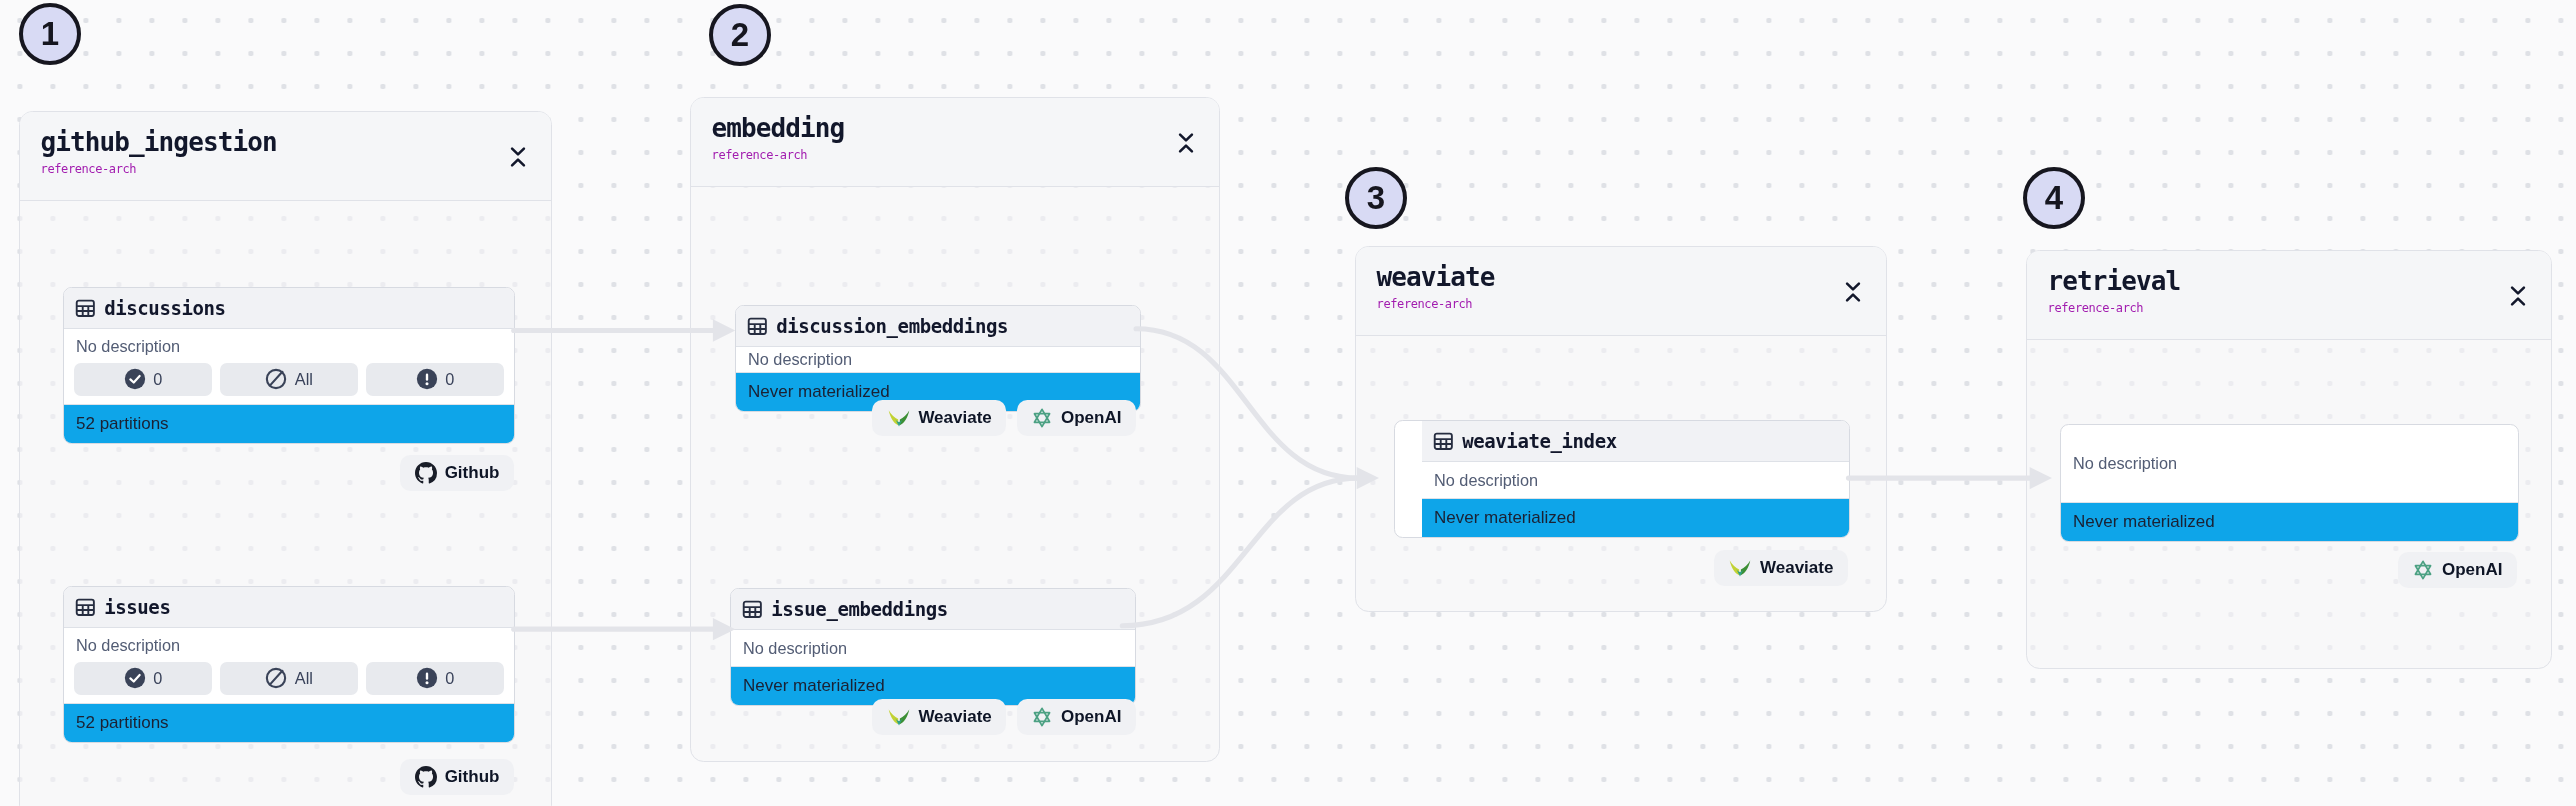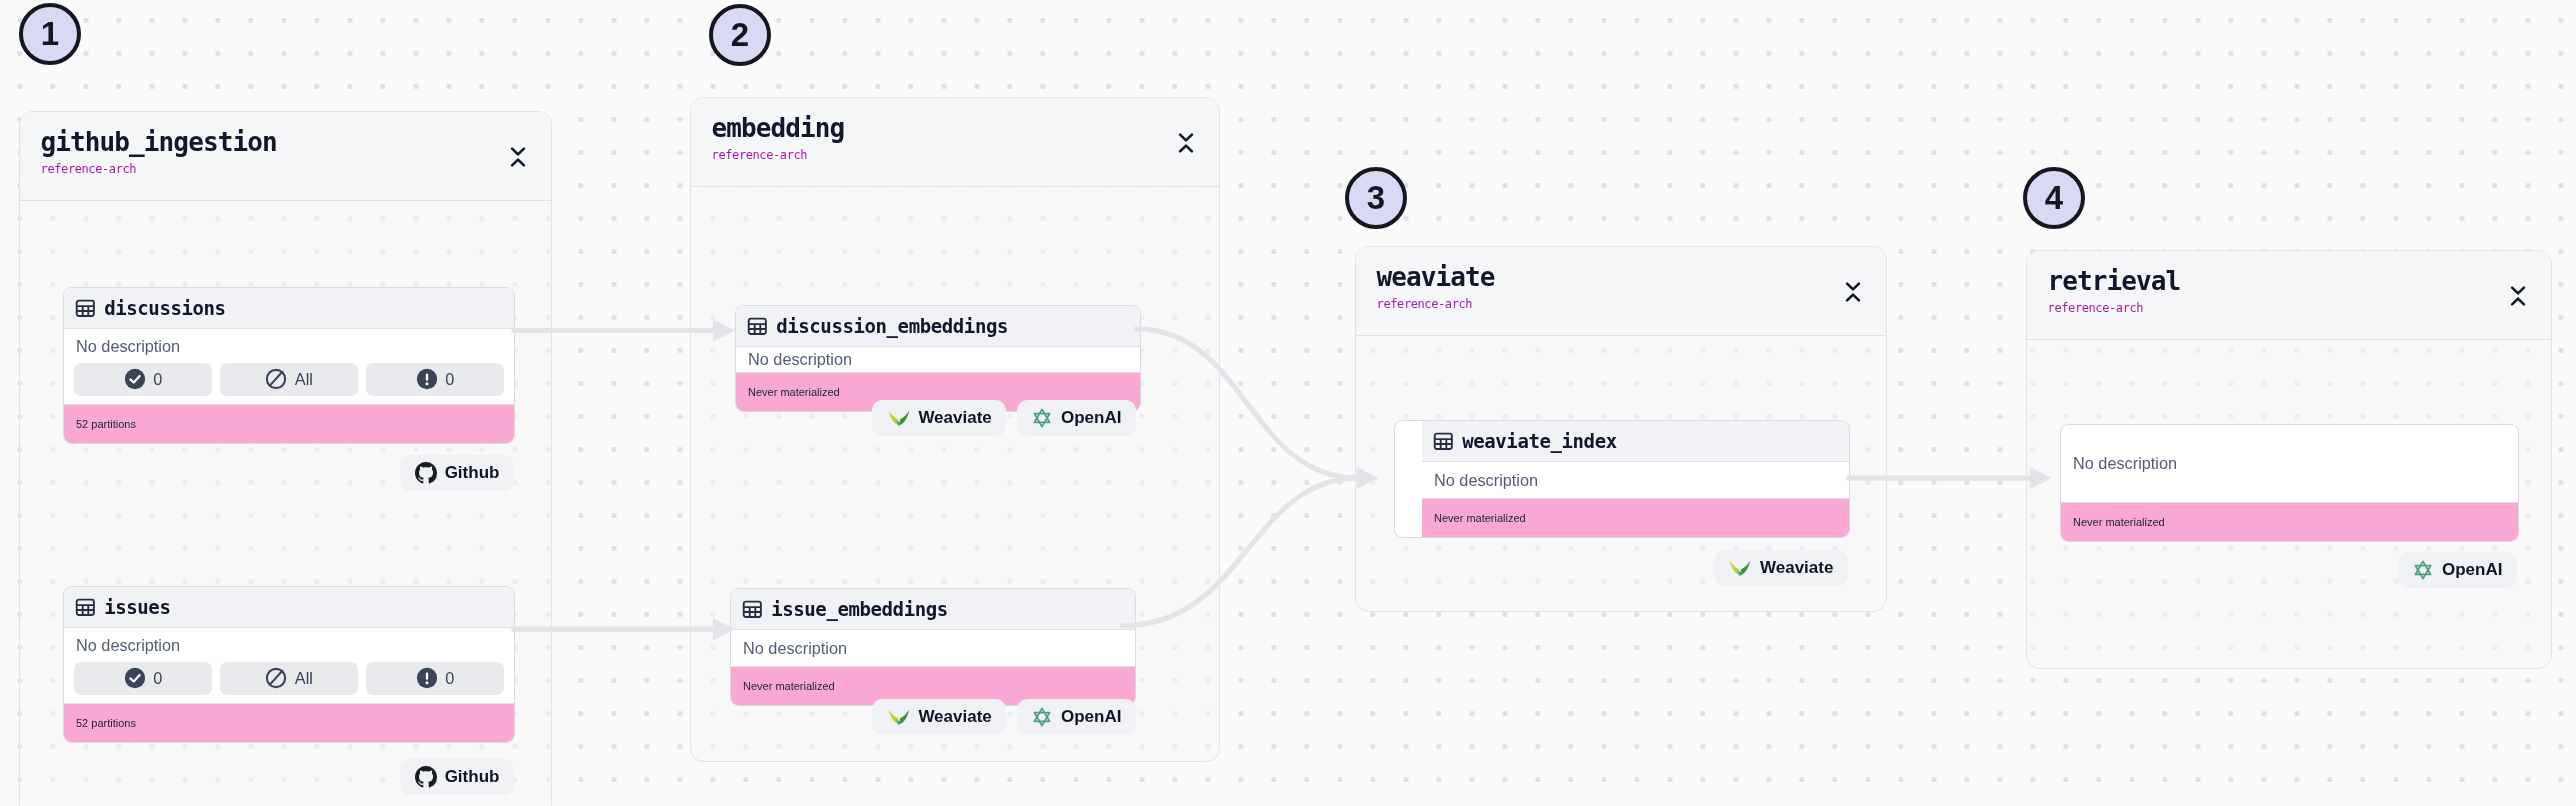--- a/index.html
+++ b/index.html
@@ -54,22 +54,22 @@
   .asset-header {
     height: 41px; flex: 0 0 41px; background: #F1F2F5; border-bottom: 1.7px solid #DEE1E7;
     display: flex; align-items: center; gap: 8.6px; padding: 0 11px;
   }
   .asset-name { font-size: 19px; font-weight: bold; letter-spacing: -0.4px; color: #12172B; white-space: nowrap; }
   .asset-desc-row {
     flex: 1; display: flex; align-items: center; padding: 0 12px;
     font-size: 16.3px; color: #525C74;
   }
   .asset-footer {
-    flex: 0 0 39px; background: #f9a8d4; border-top: 1.7px solid #DFE2E8;
-    display: flex; align-items: center; padding: 0 12px; font-size: 11px; color: #1B2133;
+    flex: 0 0 39px; background: #0ea5e9; border-top: 1.7px solid #DFE2E8;
+    display: flex; align-items: center; padding: 0 12px; font-size: 17px; color: #1B2133;
   }
   .asset-body {
     flex: 1; display: flex; flex-direction: column; justify-content: space-evenly;
     padding: 1.7px 10.3px;
   }
   .desc-line { font-size: 16.3px; color: #525C74; padding-left: 1.7px; }
   .pill-row { display: flex; gap: 8.6px; }
   .pill {
     flex: 1; height: 33px; background: #E8EAEE; border-radius: 6.9px; border: none;
     display: flex; align-items: center; justify-content: center; gap: 7.7px;

